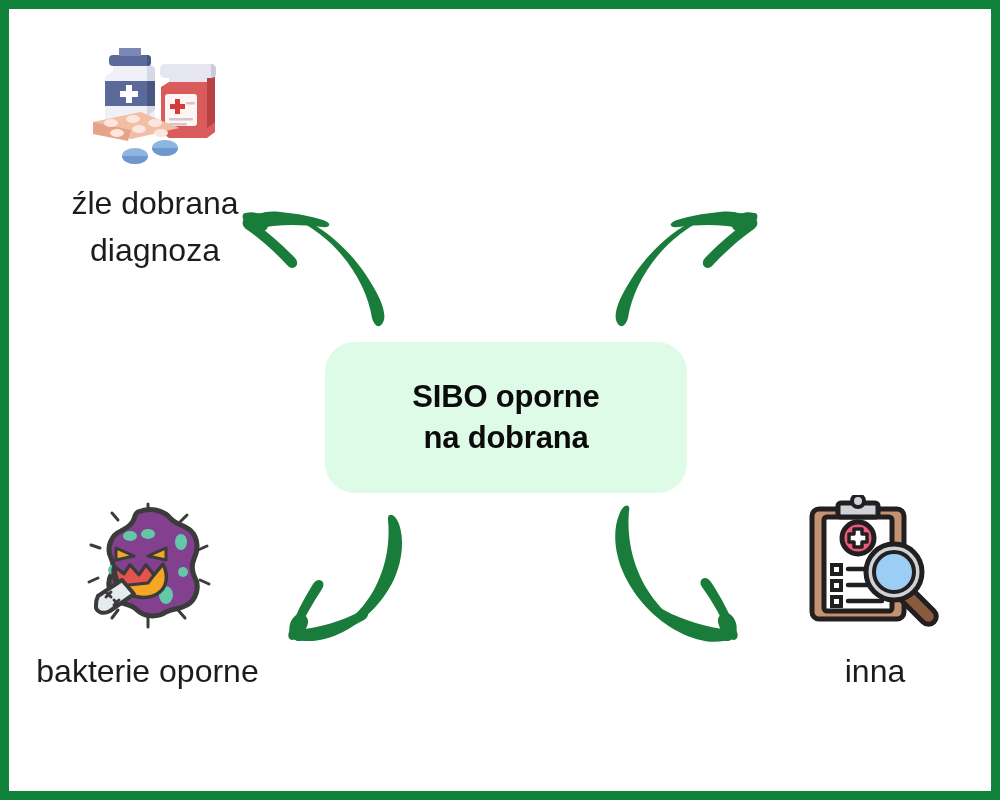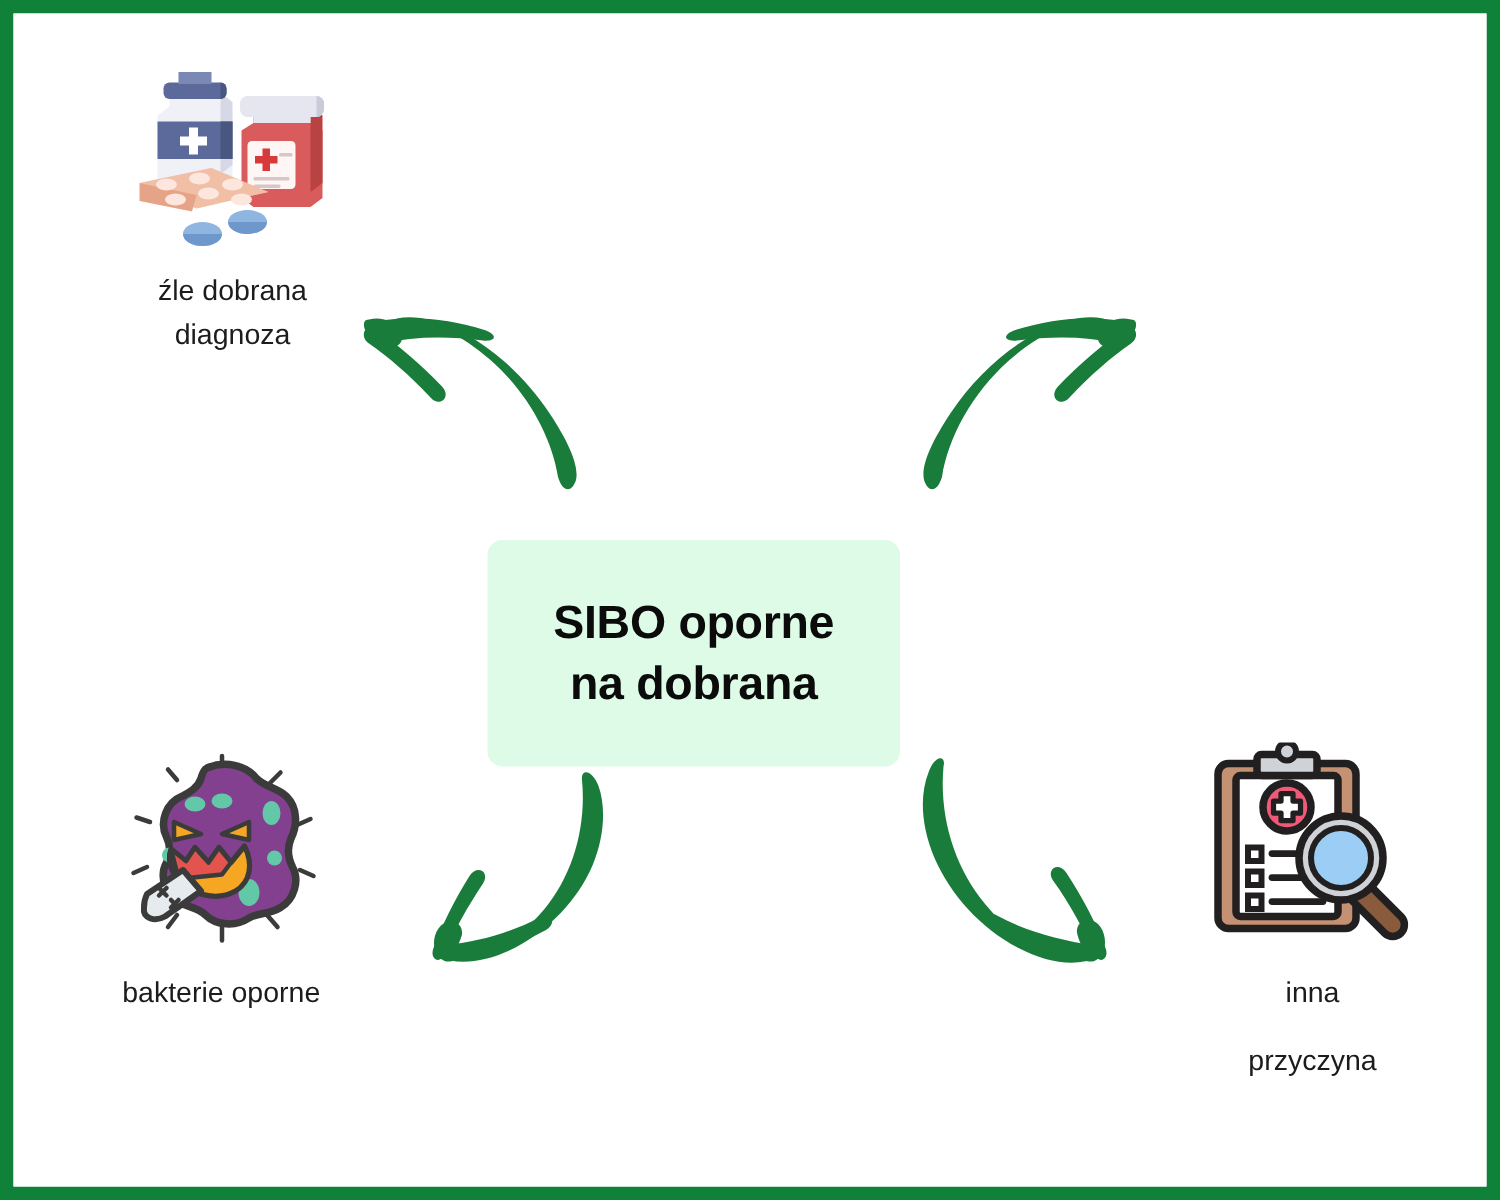--- a/index.html
+++ b/index.html
@@ -35,25 +35,25 @@
     box-sizing: border-box;
     border: 3px solid #ffffff;
     pointer-events: none;
     z-index: 61;
   }
 
   
   .center-node {
     position: absolute;
     left: 325px;
-    top: 360px;
-    width: 275px;
+    top: 342px;
+    width: 362px;
     height: 151px;
     background: #ddfbe6;
-    border-radius: 10px;
+    border-radius: 30px;
     display: flex;
     flex-direction: column;
     align-items: center;
     justify-content: center;
     z-index: 20;
   }
   .center-line {
     font-size: 31px;
     font-weight: bold;
     color: #0b0b0b;
@@ -70,21 +70,21 @@
     flex-direction: column;
     align-items: center;
     z-index: 15;
   }
   .node-icon {
     width: 160px;
     height: 150px;
     display: block;
   }
   .node-label {
-    font-size: 19px;
+    font-size: 32px;
     color: #1c1c1c;
     line-height: 1.33;
     text-align: center;
     white-space: nowrap;
   }
 
   #node-tl { left: 40px;  top: 28px;  width: 230px; }
   #node-tr { left: 745px; top: 28px;  width: 245px; }
   #node-bl { left: 25px;  top: 500px; width: 245px; }
   #node-br { left: 760px; top: 495px; width: 230px; }
@@ -251,19 +251,18 @@
         <rect x="32" y="102" width="9" height="9" fill="#ffffff" stroke-width="4"></rect>
         <path d="M48 106 h34"></path>
       </g>
 
       <path d="M112 94 l22 22 c3 3 3 8 0 11 c-3 3 -8 3 -11 0 l-22 -22 z" fill="#8a5a3c" stroke="#221f20" stroke-width="5" stroke-linejoin="round"></path>
 
       <circle cx="94" cy="77" r="28" fill="#cfd3d8" stroke="#221f20" stroke-width="5"></circle>
       <circle cx="94" cy="77" r="20" fill="#9ccdf5" stroke="#221f20" stroke-width="4"></circle>
     </svg>
     <div class="node-label">inna</div>
-    <div class="node-label">przyczyna</div>
   </div>
 
   <div class="frame-inner"></div>
   <div class="frame-outer"></div>
 
 </div>
 
 </body></html>

